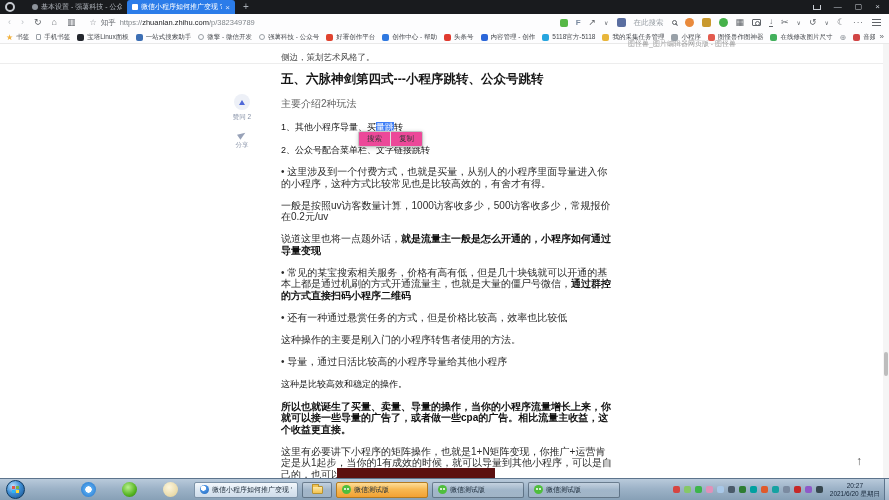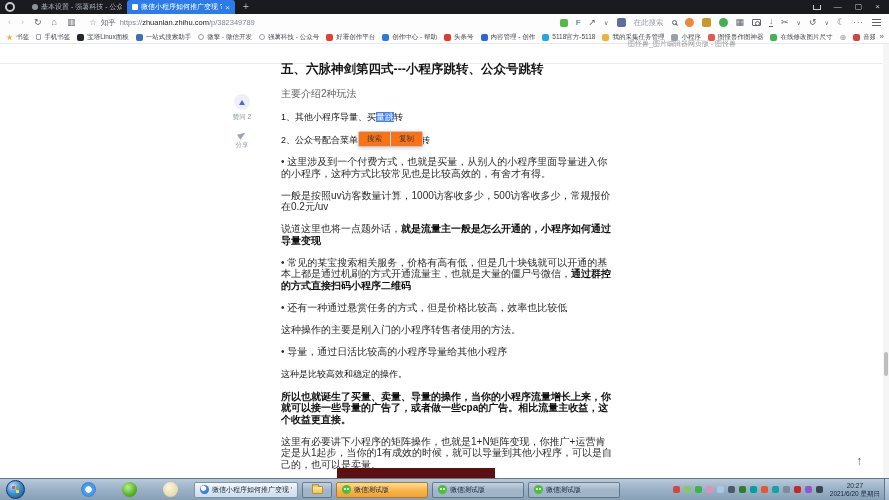--- a/index.html
+++ b/index.html
@@ -72,21 +72,21 @@
 
   .article{position:absolute;left:281px;top:8px;width:333px}
   .fragment{font-size:8.5px;color:#4a4a4a;line-height:10px}
   .article h1{font-size:12.5px;line-height:16px;color:#161616;margin:9px 0 0;font-weight:bold}
   .para{margin:10.5px 0 0;font-size:10px;line-height:11.5px;color:#2b2b2b}
   .para.muted{color:#5f5f5f;margin-top:11px}
   .para.strong{font-size:9px;line-height:12px;font-weight:normal;color:#151515;margin-top:11px}
   .seg-bold{font-weight:bold;color:#111}
   .seg-selected{background:#3e7ef7;color:#fff}
 
-  .sel-popup{position:absolute;left:358px;top:87px;display:flex;background:#f97316;border:1px solid #c6c6c6;border-radius:2px;box-shadow:0 1px 4px rgba(0,0,0,.2);z-index:5}
+  .sel-popup{position:absolute;left:358px;top:87px;display:flex;background:#ec4899;border:1px solid #c6c6c6;border-radius:2px;box-shadow:0 1px 4px rgba(0,0,0,.2);z-index:5}
   .sel-btn{font-size:7.5px;color:#3a3a3a;padding:3px 8px;line-height:8px}
   .sel-btn + .sel-btn{border-left:1px solid #e0e0e0}
 
   .red-strip{position:absolute;left:337px;top:424px;width:158px;height:10px;background:#5c1010}
   .backtop{position:absolute;left:856px;top:410px;font-size:12px;font-weight:bold;color:#555}
   .scrollbar{position:absolute;right:0;top:0;width:6px;height:434px;background:#f5f5f5}
   .sb-thumb{position:absolute;right:1px;top:308px;width:4px;height:24px;background:#bdbdbd;border-radius:2px}
 
   
   .taskbar{position:absolute;left:0;top:478px;width:889px;height:22px;background:linear-gradient(#b9cadb 0%,#9db3c8 45%,#87a0b6 100%);border-top:1px solid #5d748c;display:flex;align-items:center;z-index:10}
@@ -251,20 +251,21 @@
   <div class="rail">
     <div class="vote-circle">
         <div class="vote-tri"></div>
       </div>
     <div class="rail-label">赞同 2</div>
     <div class="plane"></div>
     <div class="rail-label">分享</div>
   </div>
 
   <div class="article">
+    <div class="fragment">侧边，策划艺术风格了。</div>
     <h1>五、六脉神剑第四式---小程序跳转、公众号跳转</h1>
     <div id="paras">
         <p class="para muted"><span>主要介绍2种玩法</span></p>
         <p class="para strong"><span>1、其他小程序导量、买</span><span class="seg-selected">量跳</span><span>转</span></p>
         <p class="para strong"><span>2、公众号配合菜单栏、文字链接跳转</span></p>
         <p class="para "><span>• 这里涉及到一个付费方式，也就是买量，从别人的小程序里面导量进入你的小程序，这种方式比较常见也是比较高效的，有舍才有得。</span></p>
         <p class="para "><span>一般是按照uv访客数量计算，1000访客收多少，500访客收多少，常规报价在0.2元/uv</span></p>
         <p class="para "><span>说道这里也将一点题外话，</span><span class="seg-bold">就是流量主一般是怎么开通的，小程序如何通过导量变现</span></p>
         <p class="para "><span>• 常见的某宝搜索相关服务，价格有高有低，但是几十块钱就可以开通的基本上都是通过机刷的方式开通流量主，也就是大量的僵尸号微信，</span><span class="seg-bold">通过群控的方式直接扫码小程序二维码</span></p>
         <p class="para "><span>• 还有一种通过悬赏任务的方式，但是价格比较高，效率也比较低</span></p>

